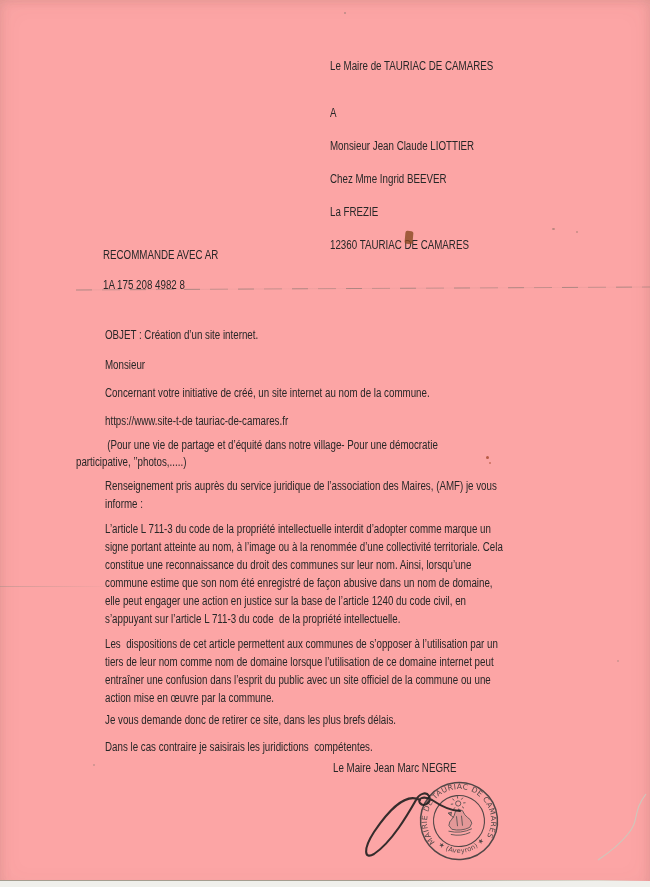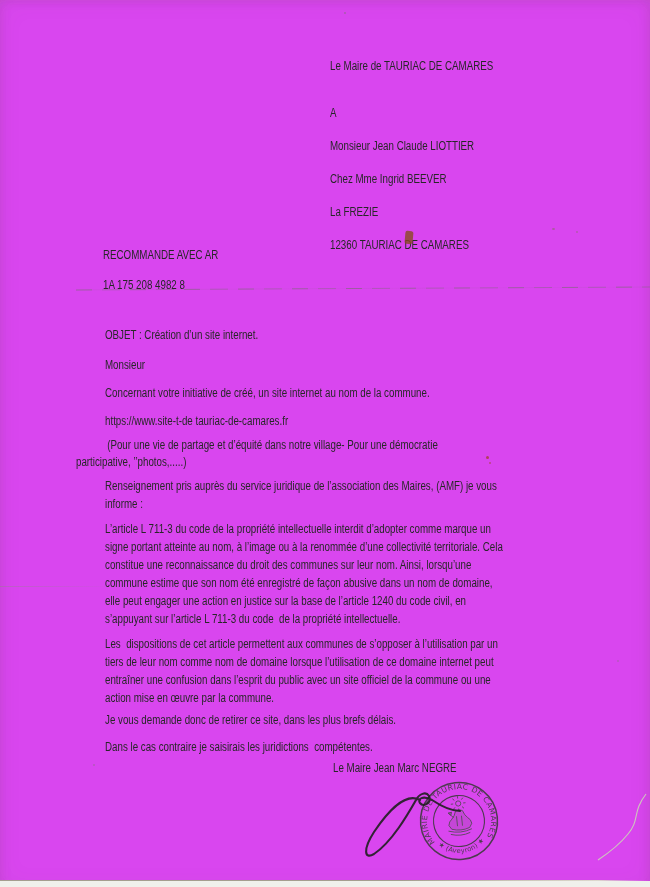--- a/index.html
+++ b/index.html
@@ -3,21 +3,21 @@
 <meta charset="utf-8">
 <style>
   html,body{margin:0;padding:0;}
   body{
     width:650px;height:887px;position:relative;
     background:#e8e8e5;
     font-family:"Liberation Sans", sans-serif;
   }
   .paper{
     position:absolute;inset:0;overflow:hidden;
-    background:#d946ef;
+    background:#fca5a5;
     box-shadow:
       inset 0 0 26px rgba(95,90,75,.06),
       inset -4px 0 10px rgba(95,90,75,.06),
       inset 4px 0 10px rgba(95,90,75,.05),
       inset 0 4px 8px rgba(95,90,75,.04);
   }
   .txt{
     position:absolute;
     color:#272727;
     font-size:12.5px;

